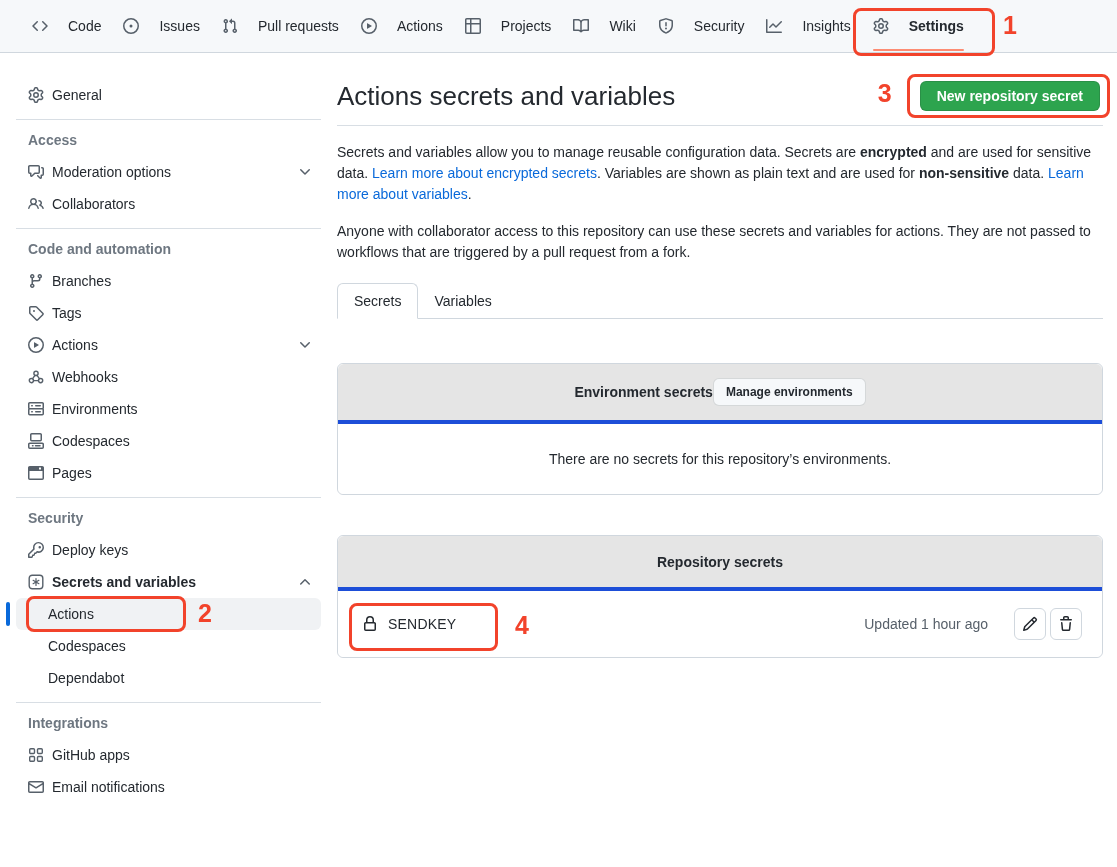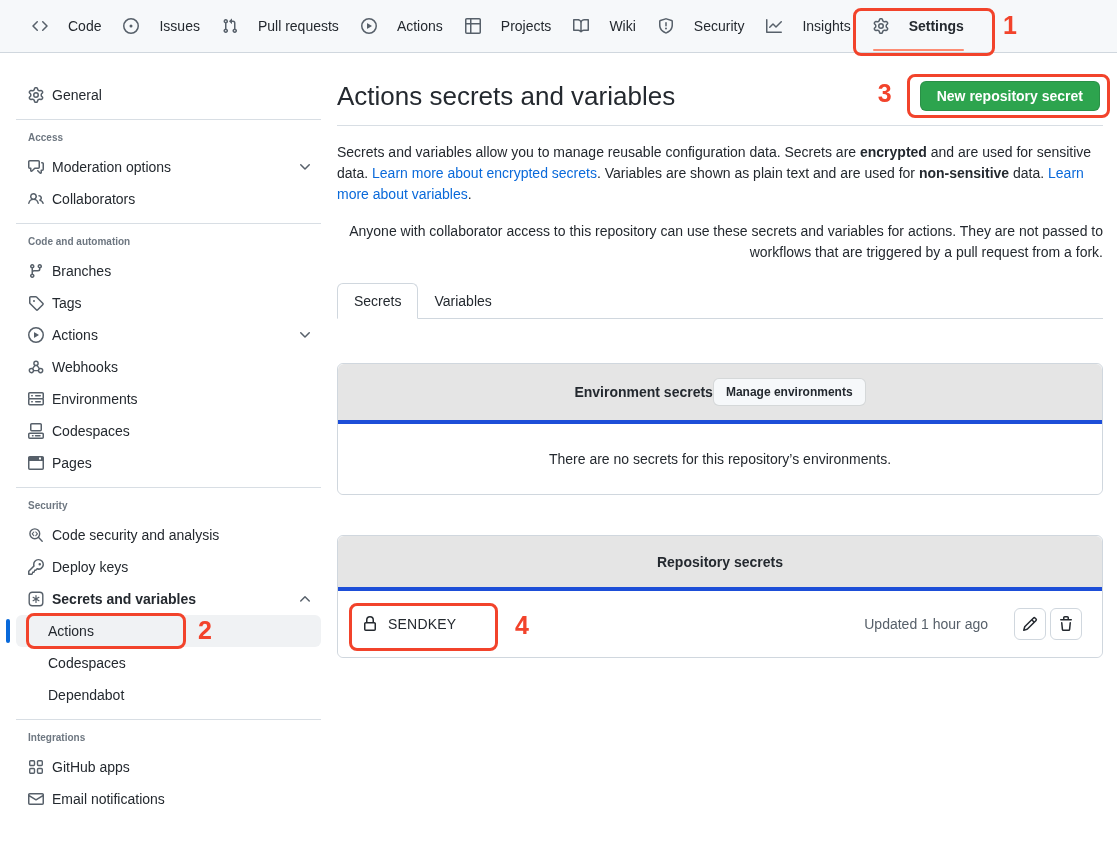--- a/index.html
+++ b/index.html
@@ -36,21 +36,21 @@
 
   
   .sidebar { width: 337px; flex-shrink: 0; padding: 26px 16px 0 16px; }
   .side-item {
     height: 32px; display: flex; align-items: center; gap: 8px;
     padding: 0 8px 0 12px; border-radius: 6px; position: relative; cursor: pointer;
   }
   .side-label { font-size: 14px; color: #24292f; }
   .side-item.bold .side-label { font-weight: 700; }
   .side-chevron { margin-left: auto; }
-  .side-header { font-size: 10px; font-weight: 700; color: #6e7781; padding: 0 12px; margin: 12px 0 8px 0; }
+  .side-header { font-size: 14px; font-weight: 700; color: #6e7781; padding: 0 12px; margin: 12px 0 8px 0; }
   .side-divider { border-top: 1px solid #d8dee4; margin: 8px 0; }
   .sub-item {
     height: 32px; display: flex; align-items: center; padding-left: 32px;
     border-radius: 6px; position: relative; cursor: pointer; font-size: 14px;
   }
   .sub-item.selected { background: #f0f2f4; }
   .sel-bar { position: absolute; left: -10px; top: 4px; width: 4px; height: 24px; border-radius: 2px; background: #0969da; }
 
   
   .main { flex: 1; padding: 28px 14px 0 0; min-width: 0; }
@@ -59,21 +59,21 @@
   .btn-green {
     background: #2da44e; color: #fff; font-weight: 700; font-size: 14px; height: 30px;
     padding: 8px 16px; border-radius: 6px; border: 1px solid rgba(27,31,36,0.15);
     display: flex; align-items: center; cursor: pointer; white-space: nowrap;
     font-family: "Liberation Sans", sans-serif;
   }
   .btn-wrap { position: relative; margin-right: 3px; }
   .intro { margin-top: 16px; line-height: 21px; max-width: 766px; }
   .seg-bold { font-weight: 700; }
   .seg-link { color: #0969da; cursor: pointer; }
-  .note { margin-top: 16px; line-height: 21px; max-width: 766px; text-align: right; }
+  .note { margin-top: 16px; line-height: 21px; max-width: 766px; }
 
   .tabbar { margin-top: 20px; border-bottom: 1px solid #d0d7de; display: flex; align-items: flex-end; }
   .tab { padding: 9px 16px; font-size: 14px; cursor: pointer; }
   .tab.active {
     background: #fff; border: 1px solid #d0d7de; border-bottom: 1px solid #fff;
     border-radius: 6px 6px 0 0; margin-bottom: -1px; color: #24292f;
   }
   .tab.inactive { color: #24292f; }
 
   .card { margin-top: 44px; border: 1px solid #d0d7de; border-radius: 6px; }
@@ -353,26 +353,20 @@
     </div>
     <div class="side-item">
       <svg class="ic">
           <use href="#i-browser"></use>
         </svg>
       <span class="side-label">Pages</span>
     </div>
     <div class="side-divider"></div>
 
     <div class="side-header">Security</div>
-    <div class="side-item">
-      <svg class="ic">
-          <use href="#i-codescan"></use>
-        </svg>
-      <span class="side-label">Code security and analysis</span>
-    </div>
     <div class="side-item">
       <svg class="ic">
           <use href="#i-key"></use>
         </svg>
       <span class="side-label">Deploy keys</span>
     </div>
     <div class="side-item bold">
       <svg class="ic">
           <use href="#i-secretbox"></use>
         </svg>

